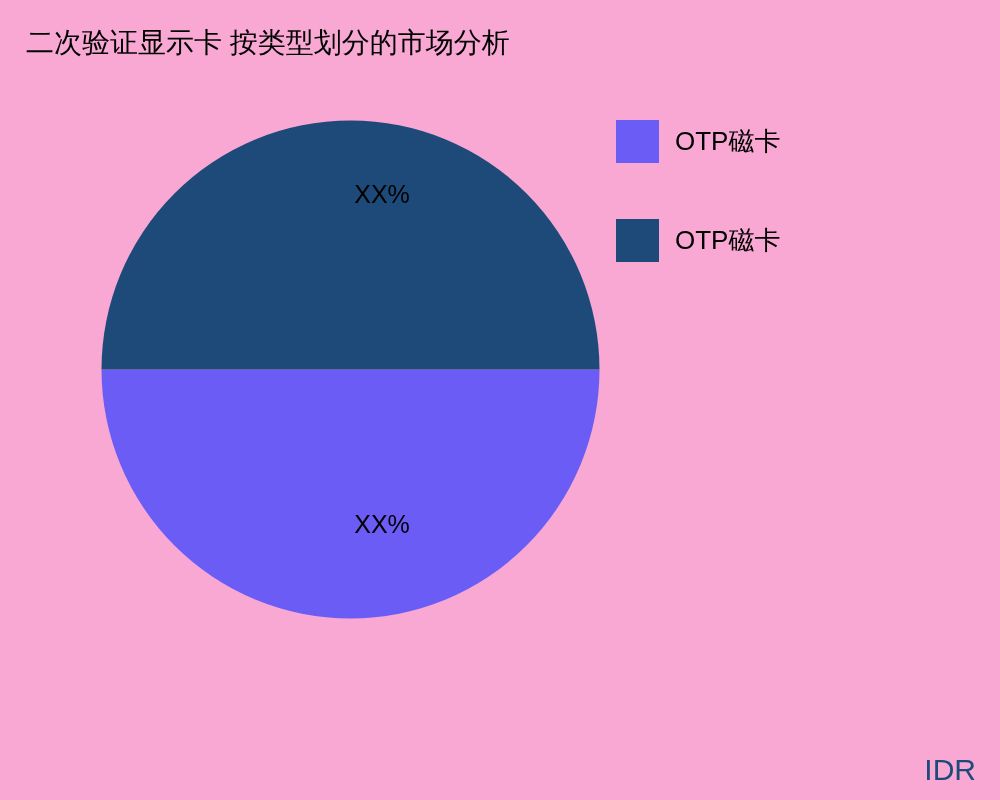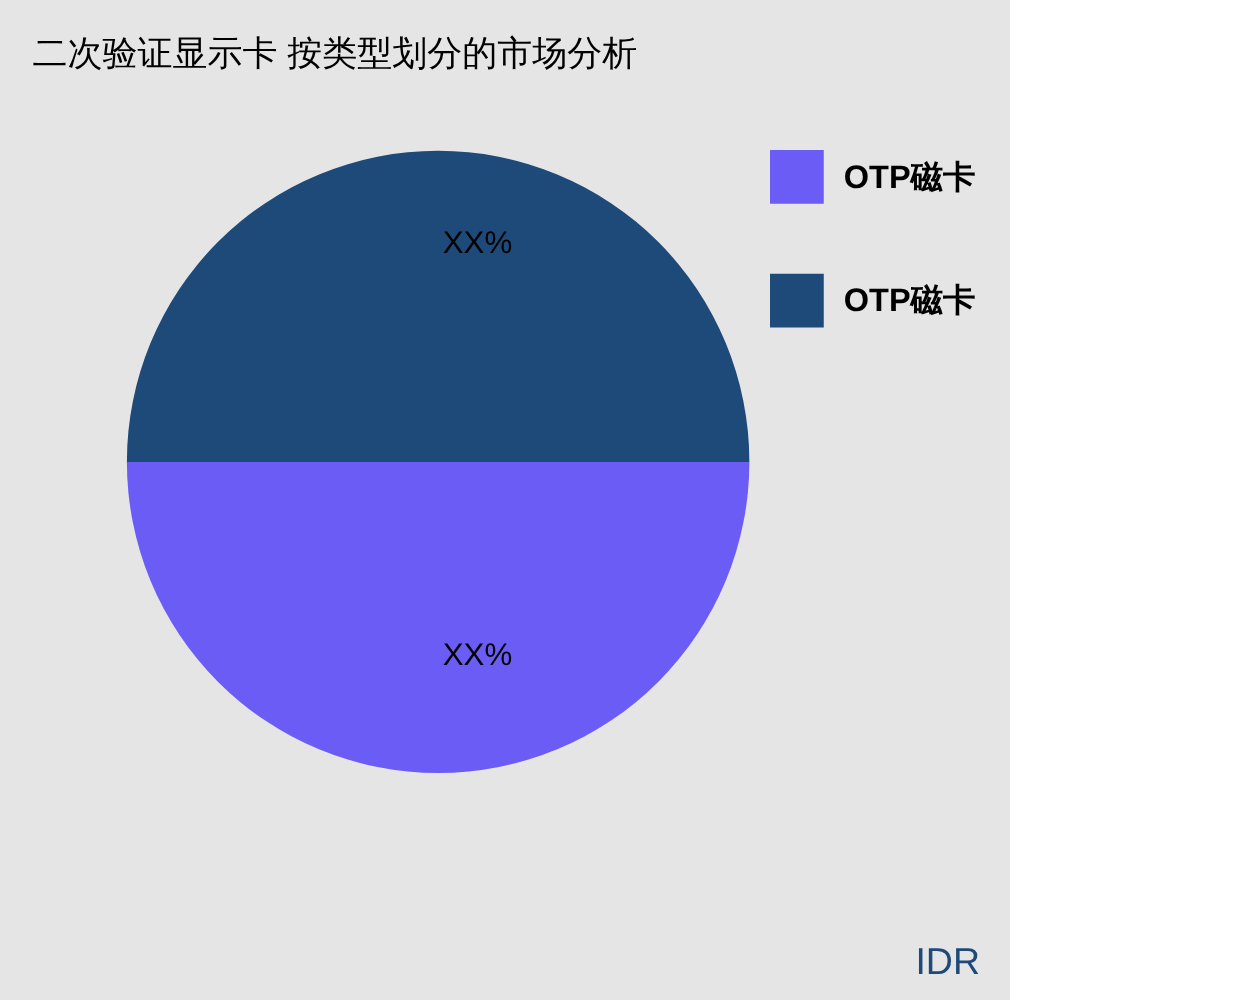--- a/index.html
+++ b/index.html
@@ -13,24 +13,23 @@
     position: relative;
     overflow: hidden;
     font-family: "Liberation Sans", "DejaVu Sans", sans-serif;
     color: #000000;
   }
 
   #chart-root {
     position: absolute;
     left: 0;
     top: 0;
-    width: 792px;
+    width: 1000px;
     height: 800px;
-    background: #e5e5e5;
-    padding-left: 16px;
+    background: #f9a8d4;
   }
 
   
   #chart-title {
     position: absolute;
     left: 26px;
     top: 26px;
     font-size: 28px;
     line-height: 34px;
     font-weight: 400;
@@ -97,21 +96,20 @@
   }
   .legend-label {
     position: absolute;
     left: 59px;
     top: 0;
     height: 43px;
     line-height: 43px;
     font-size: 26px;
     color: #000000;
     white-space: nowrap;
-    font-weight: bold;
   }
 
   
   #watermark {
     position: absolute;
     right: 24px;
     bottom: 12px;
     font-size: 30px;
     line-height: 36px;
     color: #1E4A7A;

